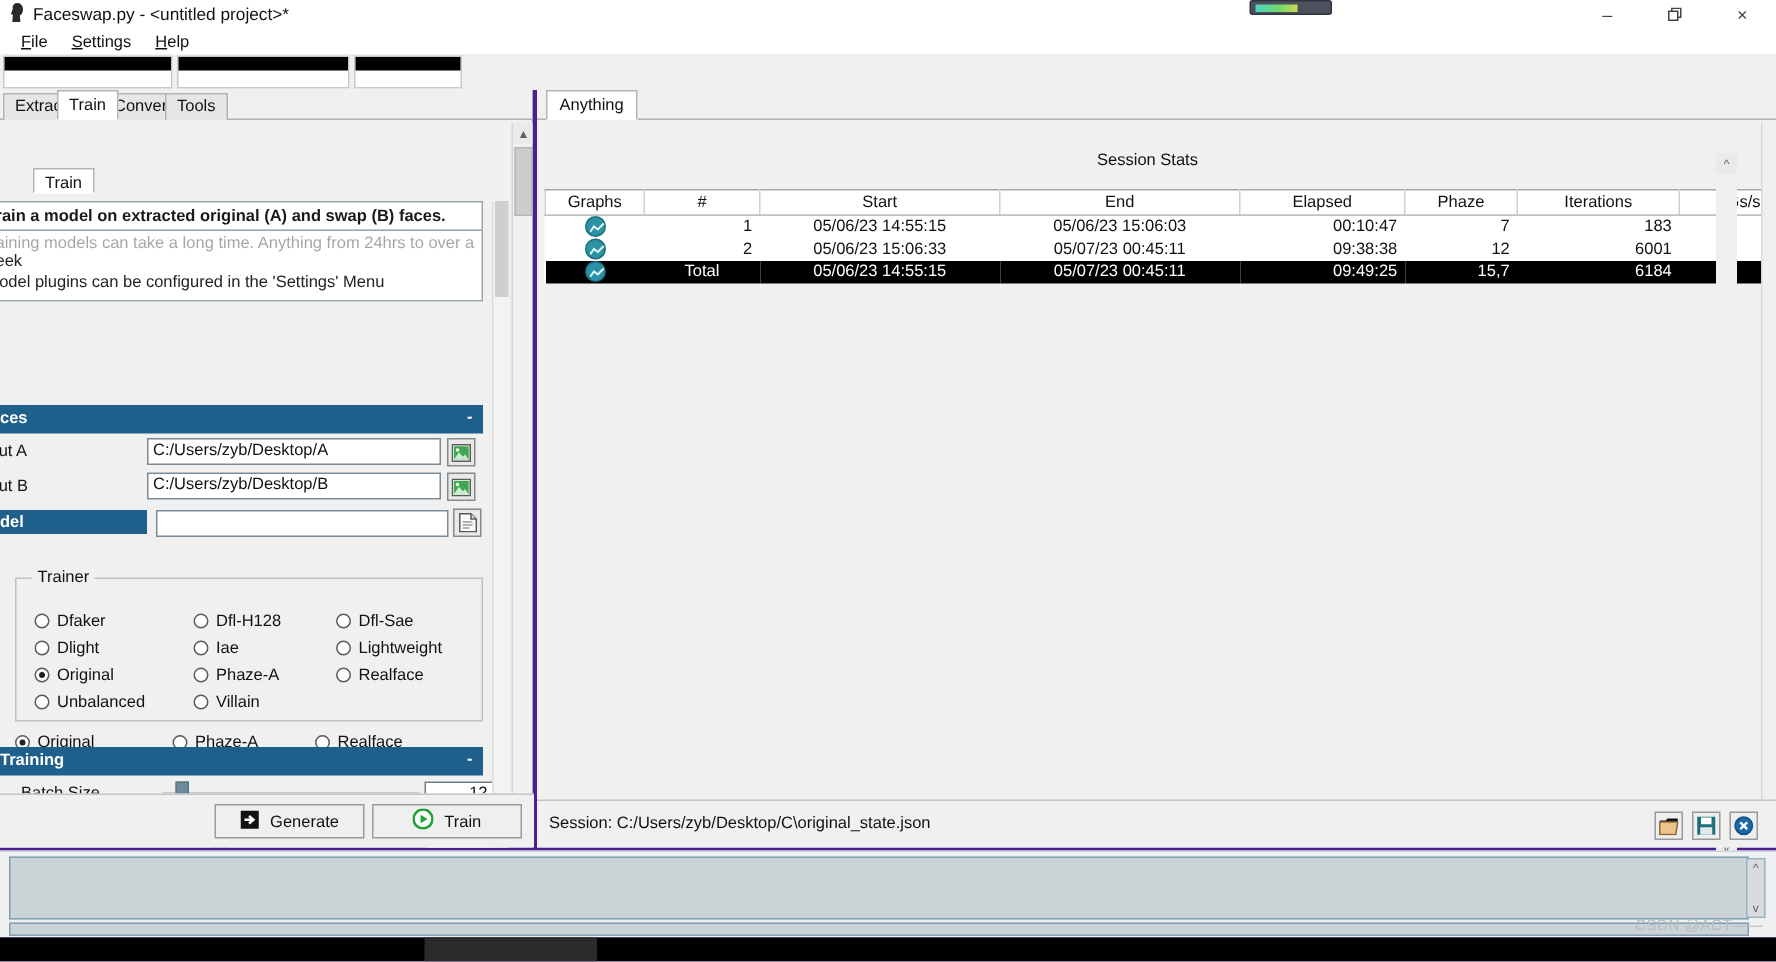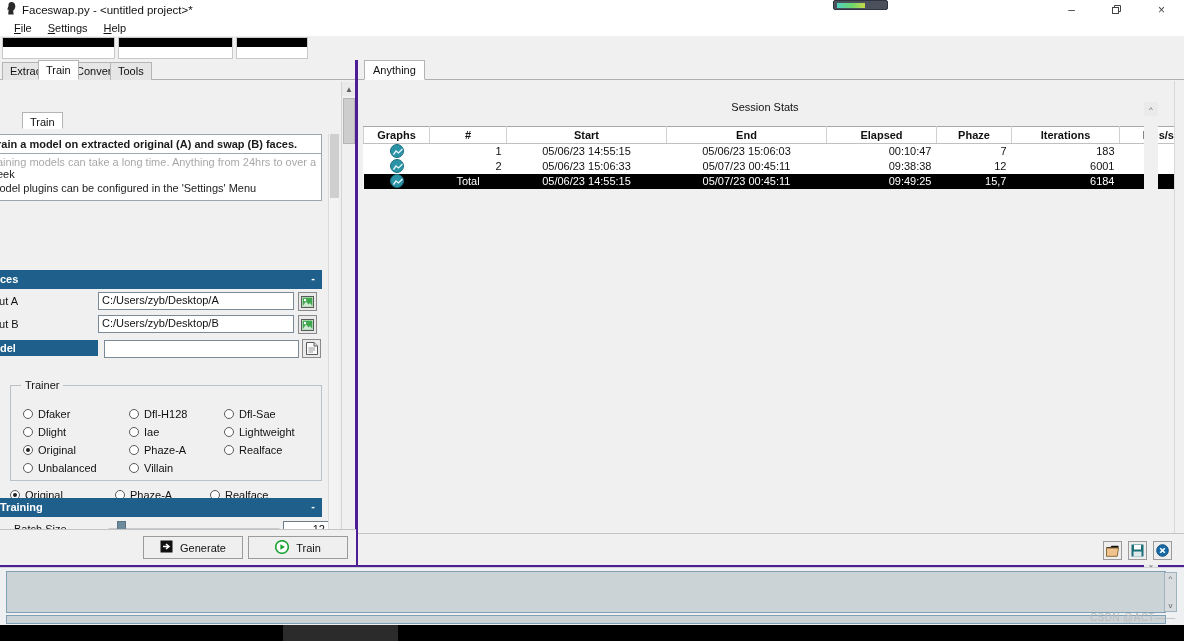--- a/index.html
+++ b/index.html
@@ -107,21 +107,21 @@
   .rtab { position:absolute; left:6px; top:0; height:20px; padding:3px 8px 0 8px; font-size:11px;
           background:#fff; border:1px solid #b4b4b4; border-bottom:1px solid #fff; color:#111; }
 
   .statsarea { position:absolute; left:4px; top:21px; width:806px; height:470px;
                background:#f0f0f0; }
   .stats-title { position:absolute; left:0; top:20px; width:806px; text-align:center;
                  font-size:11px; color:#111; }
 
   table.stats { position:absolute; left:1px; top:45px; width:803px; border-collapse:collapse;
                 background:#fff; font-size:11px; table-layout:fixed; }
-  table.stats th { font-weight:bold; border:1px solid #d0d0d0; border-top:1px solid #a8a8a8;
+  table.stats th { font-weight:normal; border:1px solid #d0d0d0; border-top:1px solid #a8a8a8;
                    border-bottom:1px solid #c0c0c0; height:17px; text-align:center; color:#111;
                    background:#fff; }
   table.stats td { height:15px; border:none; color:#111; padding:0 5px; background:#fff; }
   table.stats tr.total td { background:#000; color:#fff; }
   table.stats tr.total td.c-graph { background:#000; }
   td.num { text-align:right; }
   td.ctr { text-align:center; }
   td.c-graph { text-align:center; padding:0; }
 
   .gicon { display:inline-block; width:14px; height:14px; border-radius:50%;
@@ -568,20 +568,21 @@
       <div class="rp-scroll">
         <div class="sb-arrow">^</div>
         <div class="sb-arrow" style="position:absolute; bottom:0;">v</div>
       </div>
     </div>
 
     <div class="rp-outer-scroll"></div>
   </div>
 
   <div class="statusbar">
+    <div class="status-text">Session: C:/Users/zyb/Desktop/C\original_state.json</div>
     <div class="sbtn" style="right:62px;">
       <svg width="13" height="12" viewBox="0 0 13 12">
           <path d="M0.5 2 L4.5 2 L5.6 0.7 L12.5 0.7 L12.5 3 L0.5 3 Z" fill="#111"></path>
           <path d="M0.5 3 L12.5 3 L11.2 11.3 L0.5 11.3 Z" fill="#f0c38c" stroke="#8a6a3a"></path>
         </svg>
     </div>
     <div class="sbtn" style="right:37px;">
       <svg width="13" height="13" viewBox="0 0 13 13">
           <rect x="0.5" y="0.5" width="12" height="12" fill="#1b6f7a"></rect>
           <rect x="3" y="1" width="7" height="4.5" fill="#fff"></rect>

